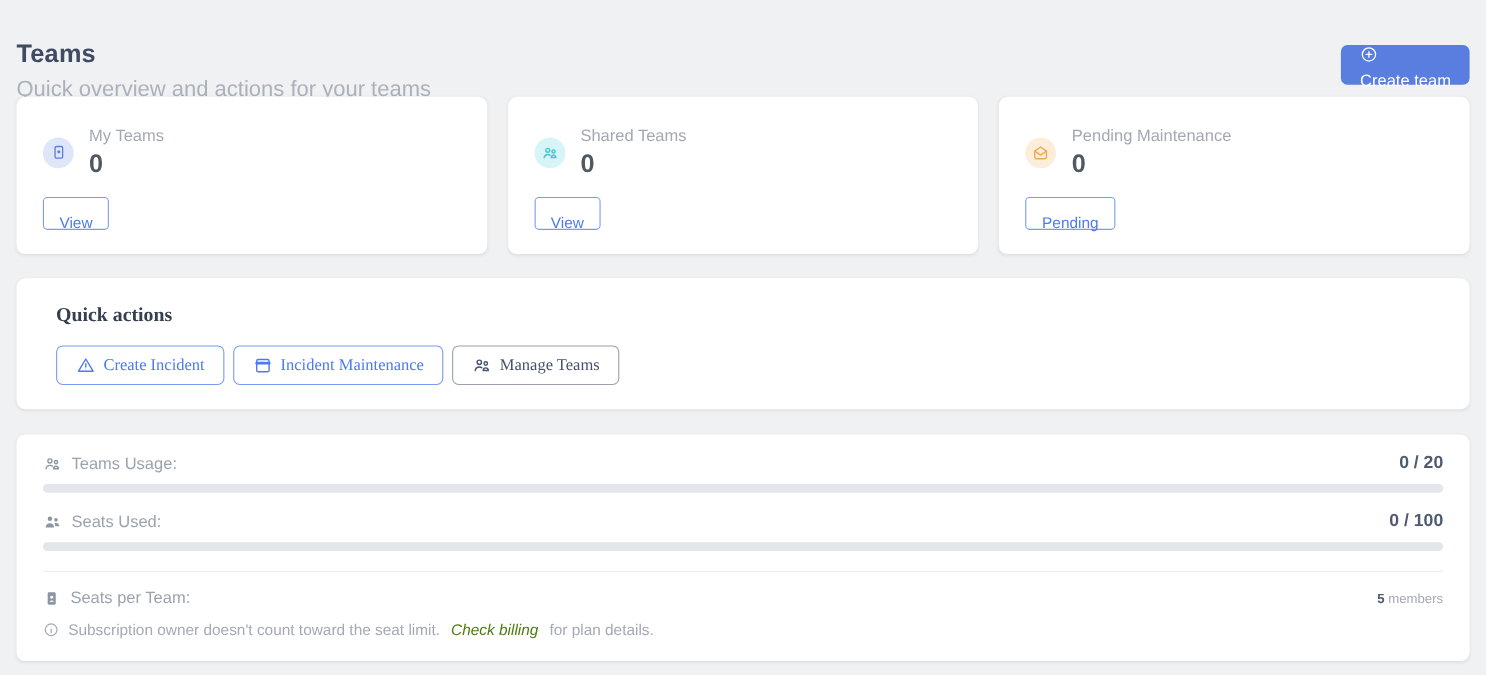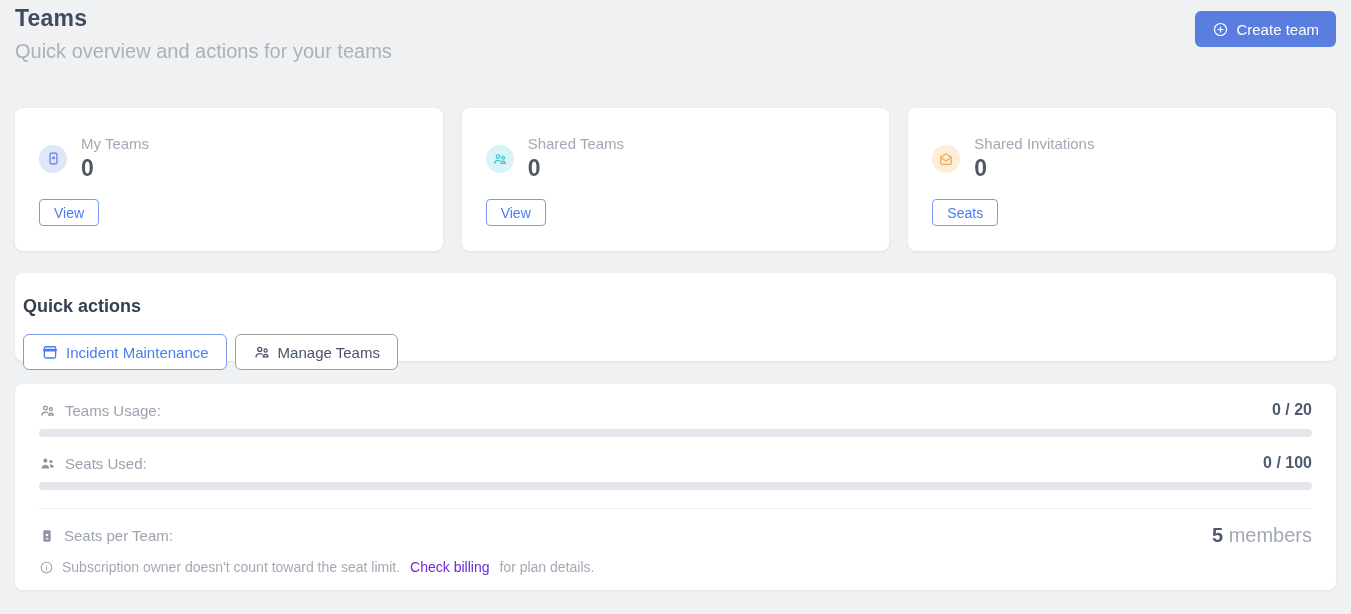--- a/index.html
+++ b/index.html
@@ -6,55 +6,56 @@
   html, body { width: 1351px; height: 614px; }
   body {
     background: #f0f1f3;
     font-family: "Liberation Sans", sans-serif;
     color: #3f4d63;
     overflow: hidden;
   }
   .page { padding: 0 15px; }
 
   
-  .header { display: flex; justify-content: space-between; align-items: flex-start; padding-top: 5px; height: 108px; }
+  .header { display: flex; justify-content: space-between; align-items: flex-start; padding-top: 35px; height: 88px; }
   .page-title { font-size: 23px; font-weight: 700; color: #3d4b63; letter-spacing: 0.2px; }
   .page-subtitle { font-size: 20px; color: #abb0bb; margin-top: 8px; }
   .btn-primary {
     margin-top: 6px; height: 36px; padding: 0 17px;
     background: #5a7de0; color: #ffffff; border: none; border-radius: 6px;
-    font-size: 15px; font-family: inherit; display: inline-flex; align-items: center; gap: 7px;
+    font-size: 15px; font-family: inherit; display: inline-flex; gap: 7px;
     cursor: pointer;
+    flex-direction: column;
   }
   .btn-primary svg { display: block; }
 
   
   .cards-row { display: flex; gap: 19px; }
   .card {
     flex: 1; height: 143px; background: #ffffff; border-radius: 8px;
     box-shadow: 0 1px 3px rgba(30,40,60,0.08); padding: 27px 24px 0 24px;
   }
   .card-head { display: flex; align-items: center; gap: 14px; }
   .icon-circle {
     width: 28px; height: 28px; border-radius: 50%;
     display: flex; align-items: center; justify-content: center; flex: 0 0 28px;
   }
   .card-label { font-size: 15px; color: #a2a8b4; }
   .card-value { font-size: 23px; font-weight: 700; color: #505862; margin-top: 3px; }
   .btn-outline-blue {
-    margin-top: 17px; height: 27px; padding: 4px 14px;
+    margin-top: 17px; height: 27px; padding: 14px 14px;
     background: #ffffff; color: #4a7cf0; border: 1px solid #7b9bf2; border-radius: 4px;
     font-size: 14px; font-family: inherit; cursor: pointer;
   }
 
   
   .panel {
     background: #ffffff; border-radius: 8px; box-shadow: 0 1px 3px rgba(30,40,60,0.08);
   }
-  .quick-panel { margin-top: 22px; height: 88px; padding: 23px 8px; }
+  .quick-panel { margin-top: 22px; height: 119px; padding: 23px 36px; font-family: Liberation Serif, serif; }
   .section-title { font-size: 18px; font-weight: 700; color: #35404f; }
   .qa-row { display: flex; gap: 8px; margin-top: 17px; }
   .qa-btn {
     height: 36px; padding: 0 17px; background: #ffffff; border-radius: 6px;
     font-size: 15px; font-family: inherit; display: inline-flex; align-items: center; gap: 7px;
     cursor: pointer;
   }
   .qa-blue { color: #4a7cf0; border: 1px solid #7b9bf2; }
   .qa-gray { color: #47536b; border: 1px solid #9aa1ab; }
   .qa-btn svg { display: block; }
@@ -64,26 +65,26 @@
   .usage-row { display: flex; justify-content: space-between; align-items: center; }
   .usage-label { display: flex; align-items: center; gap: 9px; font-size: 15px; color: #9ba3af; }
   .usage-label svg { display: block; color: #8c95a4; }
   .usage-value { font-size: 16px; font-weight: 700; color: #4e5a6f; }
   .progress-track {
     height: 8px; background: #e3e6ea; border-radius: 4px; margin-top: 10px; margin-bottom: 17px;
     overflow: hidden;
   }
   .progress-fill { height: 100%; background: #5a7de0; border-radius: 4px; }
   .divider { border: none; border-top: 1px solid #ecedef; margin: 18px 0 15px 0; }
-  .members-value { font-size: 20px; }
+  .members-value { font-size: 12px; }
   .members-value b { font-weight: 700; color: #4e5a6f; }
   .members-value span { color: #a2a8b4; font-weight: 400; }
   .note-row { display: flex; align-items: flex-end; gap: 8px; margin-top: 12px; font-size: 14px; color: #a3aab5; }
   .note-row svg { display: block; color: #a3aab5; }
-  .link { color: #6d28d9; text-decoration: none; cursor: pointer; margin: 0 2px; }
+  .link { color: #4d7c0f; text-decoration: none; cursor: pointer; margin: 0 2px; font-style: italic; }
 </style>
 </head>
 <body>
 
 <div class="page">
 
   <div class="header">
     <div>
       <div class="page-title">Teams</div>
       <div class="page-subtitle">Quick overview and actions for your teams</div>
@@ -137,32 +138,42 @@
 
     <div class="card">
       <div class="card-head">
         <span class="icon-circle" style="background:#fdeeda;color:#f2a952">
           <svg width="16" height="16" viewBox="0 0 24 24" fill="none" stroke="currentColor" stroke-width="1.9" stroke-linecap="round" stroke-linejoin="round">
             <path d="M4 9.5l8-5.5 8 5.5V18a2 2 0 0 1-2 2H6a2 2 0 0 1-2-2z"></path>
             <path d="M4 9.5l8 5.5 8-5.5"></path>
           </svg>
         </span>
         <div>
-          <div class="card-label">Shared Invitations</div>
+          <div class="card-label">Pending Maintenance</div>
           <div class="card-value">0</div>
         </div>
       </div>
-      <button class="btn-outline-blue">Seats</button>
+      <button class="btn-outline-blue">Pending</button>
     </div>
 
   </div>
 
   <div class="panel quick-panel">
     <div class="section-title">Quick actions</div>
     <div class="qa-row">
+      <button class="qa-btn qa-blue">
+        <span>
+          <svg width="18" height="18" viewBox="0 0 24 24" fill="none" stroke="currentColor" stroke-width="1.7" stroke-linecap="round" stroke-linejoin="round">
+            <path d="M12 4.5L3.2 19.3h17.6z"></path>
+            <path d="M12 10.2v4"></path>
+            <circle cx="12" cy="16.7" r="0.6" fill="currentColor" stroke="none"></circle>
+          </svg>
+        </span>
+        <span>Create Incident</span>
+      </button>
       <button class="qa-btn qa-blue">
         <span>
           <svg width="18" height="18" viewBox="0 0 24 24" fill="none" stroke="currentColor" stroke-width="1.7" stroke-linecap="round">
             <rect x="4.5" y="5" width="15" height="15" rx="2"></rect>
             <path d="M4.5 9.5h15" stroke-width="3.4"></path>
             <circle cx="15.8" cy="7.2" r="0.7" fill="#ffffff" stroke="none"></circle>
           </svg>
         </span>
         <span>Incident Maintenance</span>
       </button>

